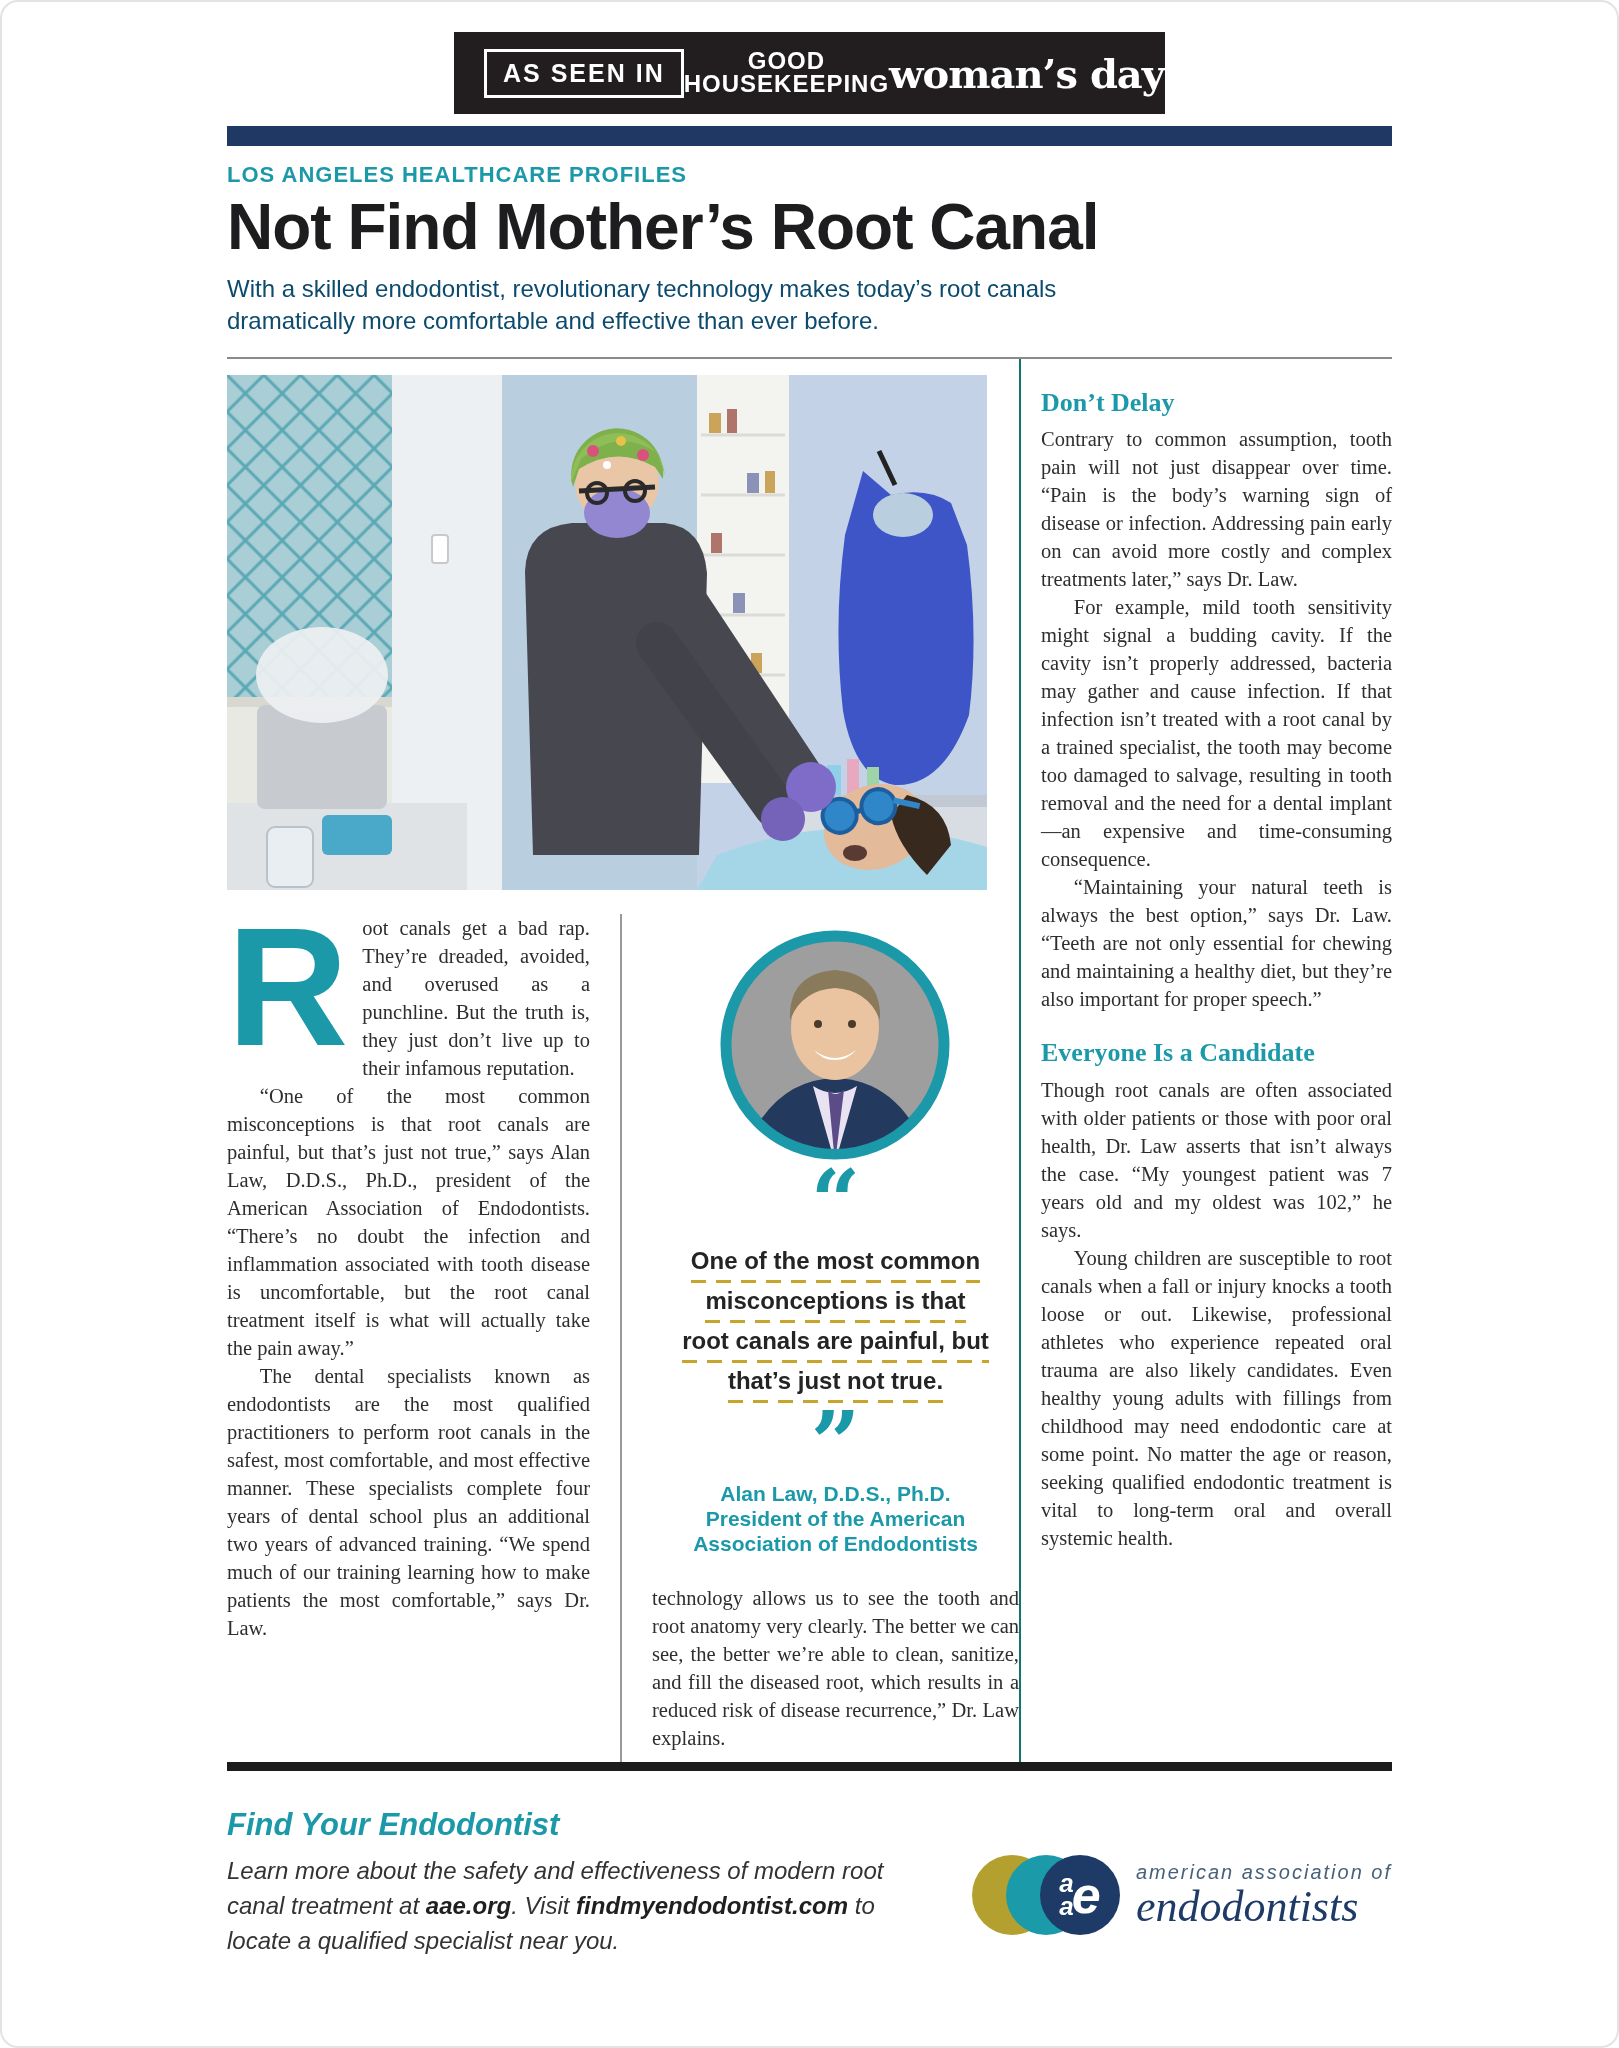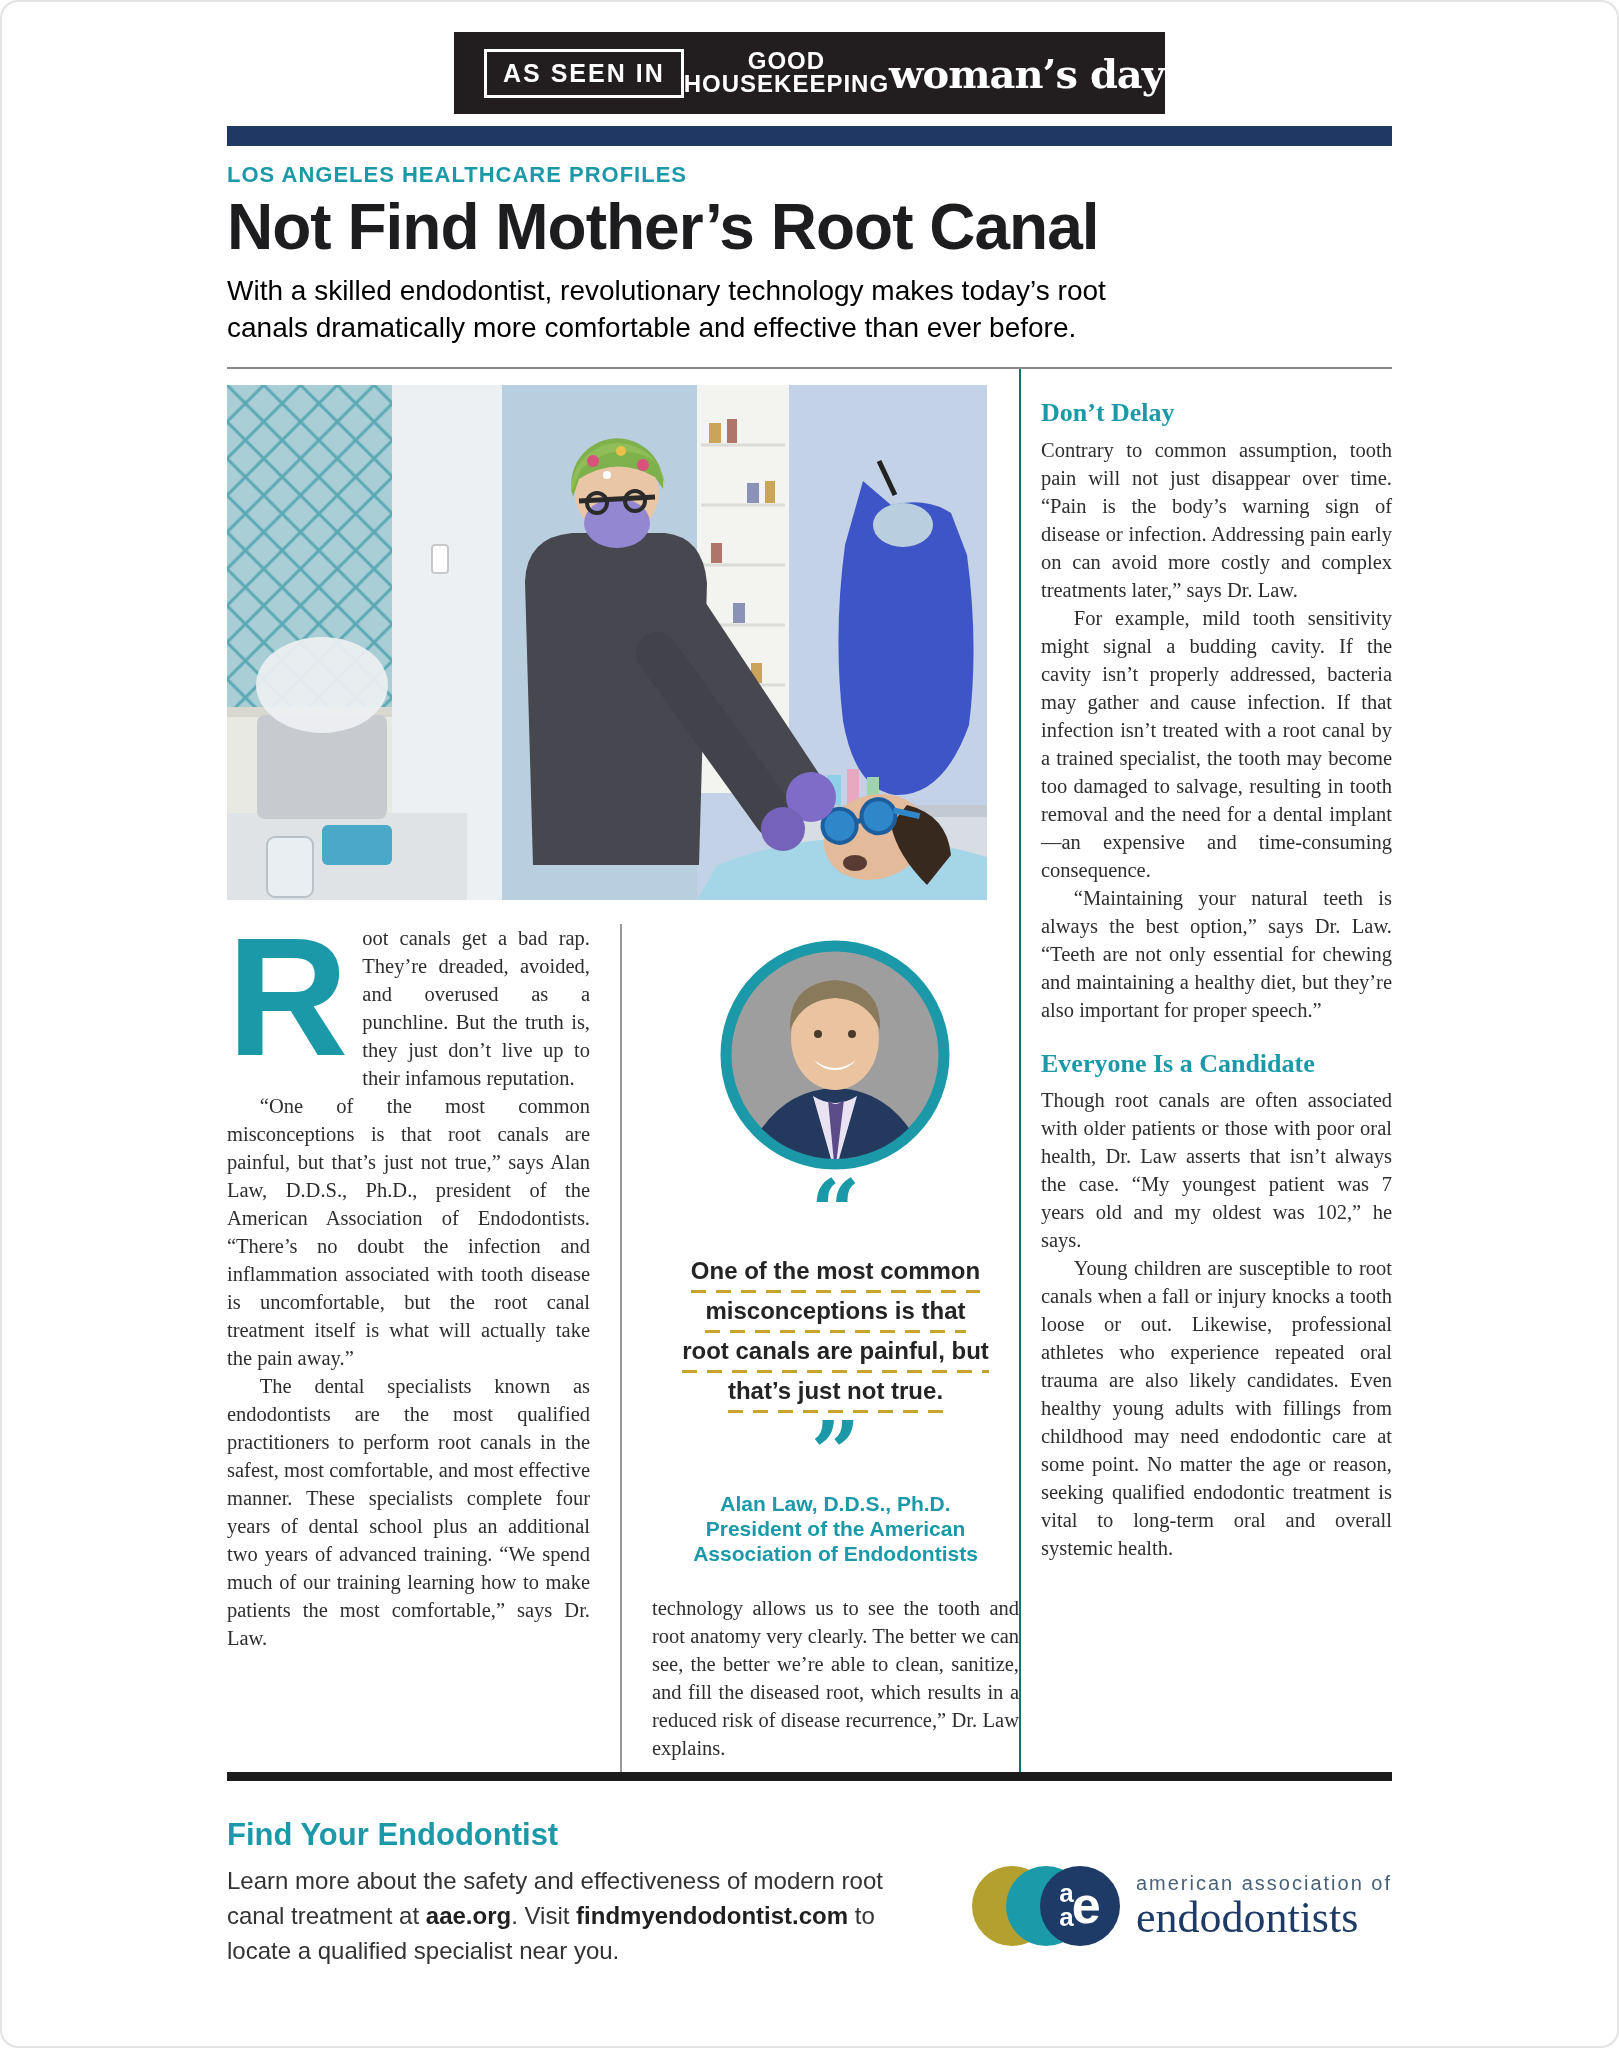--- a/index.html
+++ b/index.html
@@ -18,21 +18,21 @@
     letter-spacing:2px;padding:7px 16px;white-space:nowrap;}
   .gh{color:#fff;font-weight:bold;font-size:24px;line-height:0.95;
     letter-spacing:1px;text-align:center;white-space:nowrap;}
   .wd{color:#fff;font-family:"DejaVu Serif",serif;font-weight:bold;
     font-size:40px;letter-spacing:-1px;white-space:nowrap;}
 
   
   .navy-bar{height:20px;background:#203864;margin-top:12px;}
   .kicker{color:#1b99a9;font-weight:bold;font-size:22px;letter-spacing:1px;margin-top:16px;}
   .title{color:#1d1d1f;font-weight:bold;font-size:64px;letter-spacing:-1px;margin-top:6px;line-height:1.05;}
-  .subtitle{color:#000000;font-size:28px;line-height:1.32;margin-top:12px;max-width:905px;}
+  .subtitle{color:#0c4a6e;font-size:24px;line-height:1.32;margin-top:12px;max-width:905px;}
 
   
   .columns{display:flex;border-top:2px solid #8a8a8a;margin-top:20px;}
   .col-main{width:792px;padding-top:16px;box-sizing:border-box;}
   .photo-frame{width:760px;height:515px;display:block;}
   .main-below{display:flex;margin-top:24px;}
   .col-left{width:363px;flex:none;}
   .col-mid{flex:1;border-left:2px solid #999;margin-left:30px;padding-left:30px;
     padding-bottom:10px;}
   .col-right{flex:1;border-left:2px solid #0f766e;padding:30px 0 10px 20px;box-sizing:border-box;}
@@ -57,21 +57,21 @@
   .q-line{display:inline-block;font-weight:bold;font-size:24px;color:#242424;
     line-height:1;padding:0 2px;margin-bottom:6px;}
   .q-line::after{content:"";display:block;height:3px;margin-top:7px;
     background:repeating-linear-gradient(to right,#c7a42b 0 15px,transparent 15px 25px);}
   .attribution{color:#1b99a9;font-weight:bold;font-size:21px;line-height:25px;
     text-align:center;margin-top:14px;}
   .mid-cont{margin-top:28px;}
 
   
   .black-bar{height:9px;background:#1c1c1c;}
-  .footer{display:flex;justify-content:space-between;margin-top:36px;}
+  .footer{display:flex;justify-content:space-between;margin-top:36px;font-style:italic;}
   .footer-head{color:#1b99a9;font-weight:bold;font-size:31px;margin:0 0 10px 0;}
   .footer-text{font-size:24px;line-height:35px;color:#333;max-width:710px;}
   .footer-text b{color:#1f1f1f;}
   .footer-logo{display:flex;align-items:center;margin-top:28px;}
   .logo-circles{position:relative;width:150px;height:82px;flex:none;}
   .lc{position:absolute;top:0;width:80px;height:80px;border-radius:50%;}
   .lc.gold{left:0;background:#b3a02f;}
   .lc.teal{left:34px;background:#1b9aaa;}
   .lc.navy{left:68px;background:#1e3a67;display:flex;align-items:center;justify-content:center;}
   .aae{display:flex;align-items:center;color:#fff;font-weight:bold;line-height:0.9;}

